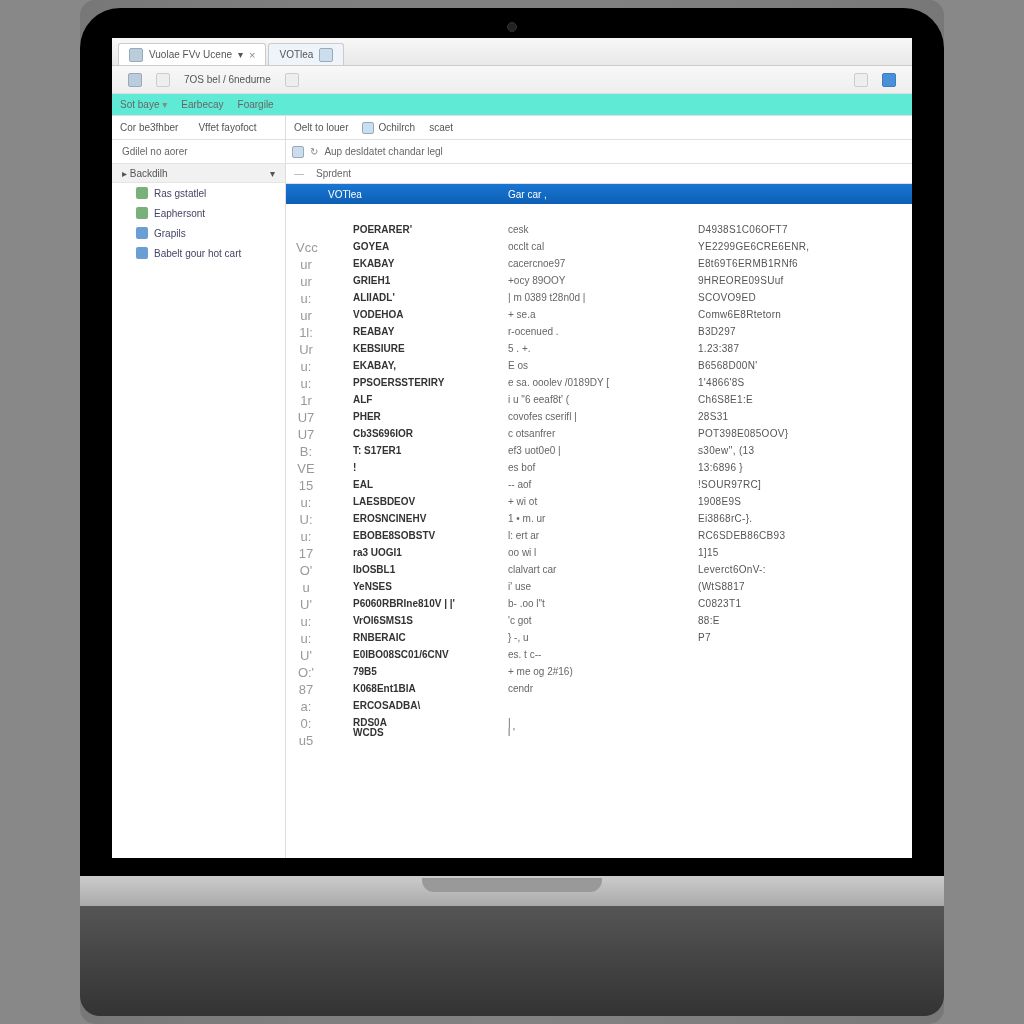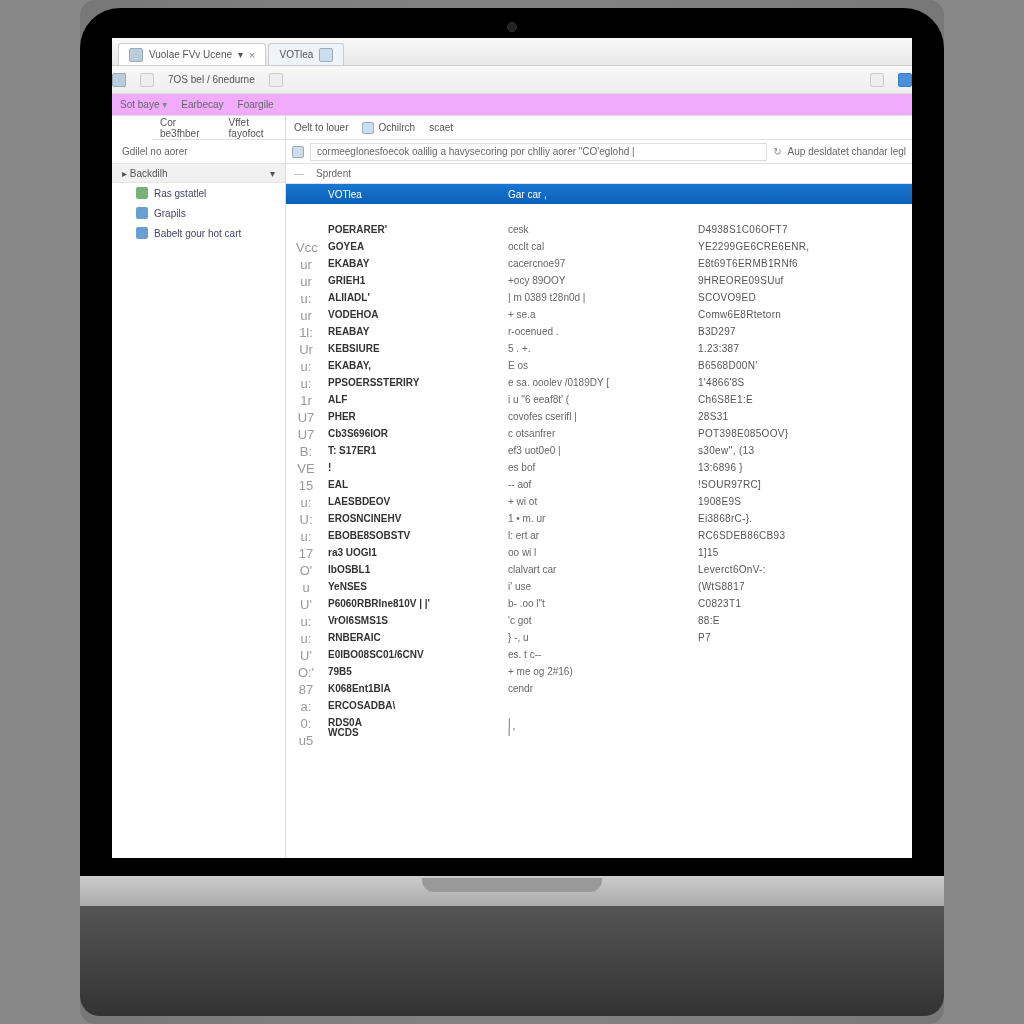--- a/index.html
+++ b/index.html
@@ -9,28 +9,28 @@
 .camera { position: absolute; top: 14px; left: 50%; transform: translateX(-50%); width: 10px; height: 10px; background: #222; border-radius: 50%; border: 1px solid #333; }
 .screen { width: 100%; height: 100%; background: #fff; overflow: hidden; font-size: 10px; color: #333; }
 .laptop-hinge { position: absolute; top: 876px; left: 0; right: 0; height: 30px; background: linear-gradient(#ccc, #aaa); }
 .laptop-base { position: absolute; top: 906px; left: 0; right: 0; height: 110px; background: linear-gradient(#555, #333); border-radius: 0 0 20px 20px; }
 .trackpad-notch { position: absolute; top: 878px; left: 50%; transform: translateX(-50%); width: 180px; height: 14px; background: #999; border-radius: 0 0 12px 12px; }
 
 .tabbar { height: 28px; background: linear-gradient(#f8f8f8, #e8e8e8); border-bottom: 1px solid #ccc; display: flex; align-items: flex-end; padding-left: 6px; gap: 2px; }
 .tab { height: 22px; padding: 4px 10px; background: #fff; border: 1px solid #ccc; border-bottom: none; border-radius: 3px 3px 0 0; font-size: 10px; color: #555; display: flex; align-items: center; gap: 6px; }
 .tab .x { color: #888; font-size: 11px; cursor: pointer; }
 .tab.secondary { background: #eef4fa; }
-.toolbar1 { height: 28px; background: linear-gradient(#f8f8f8, #eee); border-bottom: 1px solid #ddd; display: flex; align-items: center; padding: 0 0; gap: 14px; font-size: 10px; color: #555; }
+.toolbar1 { height: 28px; background: linear-gradient(#f8f8f8, #eee); border-bottom: 1px solid #ddd; display: flex; align-items: center; padding: 0 16px; gap: 14px; font-size: 10px; color: #555; }
 .tb-icon { width: 14px; height: 14px; background: #bcd; border: 1px solid #9ab; border-radius: 2px; display:inline-block; }
-.toolbar2 { height: 22px; background: #f0abfc; border-bottom: 1px solid #e0e0e0; display: flex; align-items: center; padding: 0 8px; gap: 14px; font-size: 10px; color: #666; }
+.toolbar2 { height: 22px; background: #5eead4; border-bottom: 1px solid #e0e0e0; display: flex; align-items: center; padding: 0 8px; gap: 14px; font-size: 10px; color: #666; }
 .dropdown-caret::after { content: " ▾"; color: #888; }
 
 .main-area { display: flex; height: calc(100% - 78px); }
 .sidebar { width: 212px; border-right: 1px solid #ddd; background: #fff; }
-.sb-header { height: 24px; border-bottom: 1px solid #e0e0e0; display: flex; align-items: center; padding: 0 8px; font-size: 10px; color: #555; gap: 20px; margin-left: 40px; }
+.sb-header { height: 24px; border-bottom: 1px solid #e0e0e0; display: flex; align-items: center; padding: 0 8px; font-size: 10px; color: #555; gap: 20px; }
 .sb-sub { padding: 6px 10px; font-size: 10px; color: #666; }
 .sb-group { height: 20px; background: #f1f1f1; border-top: 1px solid #e4e4e4; border-bottom: 1px solid #e4e4e4; display: flex; align-items: center; justify-content: space-between; padding: 0 10px; font-size: 10px; color: #555; }
 .sb-item { padding: 4px 10px 4px 24px; font-size: 10px; color: #446; display: flex; align-items: center; gap: 6px; cursor: pointer; }
 .sb-icon { width: 12px; height: 12px; background: #7ab07a; border-radius: 2px; display:inline-block; }
 .sb-icon.blue { background: #6a9fd4; }
 .sb-icon.gray { background: #aaa; }
 
 .content { flex: 1; display: flex; flex-direction: column; }
 .content-toolbar { height: 24px; border-bottom: 1px solid #e0e0e0; display: flex; align-items: center; padding: 0 8px; gap: 14px; font-size: 10px; color: #555; }
 .ct-item { display: flex; align-items: center; gap: 4px; }
@@ -39,21 +39,21 @@
 .path-right { display: flex; align-items: flex-start; gap: 6px; color: #666; }
 .tabrow { height: 20px; border-bottom: 1px solid #e0e0e0; display: flex; align-items: center; padding: 0 8px; font-size: 10px; color: #666; gap: 4px; }
 .minitab { padding: 2px 8px; }
 
 .grid-header { height: 20px; background: linear-gradient(#1976d2, #0d5fb5); color: #fff; display: grid; grid-template-columns: 32px 180px 190px 220px; align-items: center; font-size: 10px; padding-left: 4px; }
 .grid-header div { padding: 0 6px; }
 .grid-body { overflow-y: auto; flex: 1; }
 .row { display: grid; grid-template-columns: 32px 180px 190px 220px; font-size: 10px; color: #444; height: 17px; align-items: center; padding-left: 4px; }
 .row .ix { color: #999; padding: 0 6px; text-align: center; font-size: 13px; margin-top: 36px; }
 .row .c { padding: 0 6px; white-space: nowrap; overflow: hidden; text-overflow: clip; }
-.row .c1 { font-weight: 600; color: #333; }
+.row .c1 { font-weight: 600; color: #333; margin-left: 25px; }
 .row .c2 { color: #666; }
 .row .c3 { color: #555; letter-spacing: 0.3px; }
 .tail-item { font-size: 10px; color: #555; padding: 2px 6px 2px 38px; }
 </style>
 </head>
 <body>
 
 <div class="laptop-frame">
   <div class="laptop-body">
     <div class="camera"></div>
@@ -99,20 +99,24 @@
           <div class="sb-group">
             <span>▸ <span>Backdilh</span></span>
             <span>▾</span>
           </div>
           <div id="sb-items">
               <div class="sb-item">
                 <span class="sb-icon green"></span>
                 <span>Ras gstatlel</span>
               </div>
               <div class="sb-item">
+                <span class="sb-icon green"></span>
+                <span>Eaphersont</span>
+              </div>
+              <div class="sb-item">
                 <span class="sb-icon blue"></span>
                 <span>Grapils</span>
               </div>
               <div class="sb-item">
                 <span class="sb-icon blue"></span>
                 <span>Babelt gour hot cart</span>
               </div>
             </div>
         </div>
 
@@ -124,21 +128,20 @@
             <span class="ct-item">
                 <span class="tb-icon" style="width:12px;height:12px;background:#cde;"></span>
                 <span>Ochilrch</span>
               </span>
             <span class="ct-item">
                 <span>scaet</span>
               </span>
           </div>
           <div class="pathbar">
             <span class="tb-icon" style="width:12px;height:12px;background:#cde;"></span>
-            <input value="cormeeglonesfoecok oalilig a havysecoring por chlliy aorer &quot;CO'eglohd |" style="">
             <span style="color:#888;">↻</span>
             <div class="path-right">
               <span>Aup desldatet chandar legl</span>
             </div>
           </div>
           <div class="tabrow">
             <span style="color:#aaa;">—</span>
             <span class="minitab">Sprdent</span>
           </div>
 

